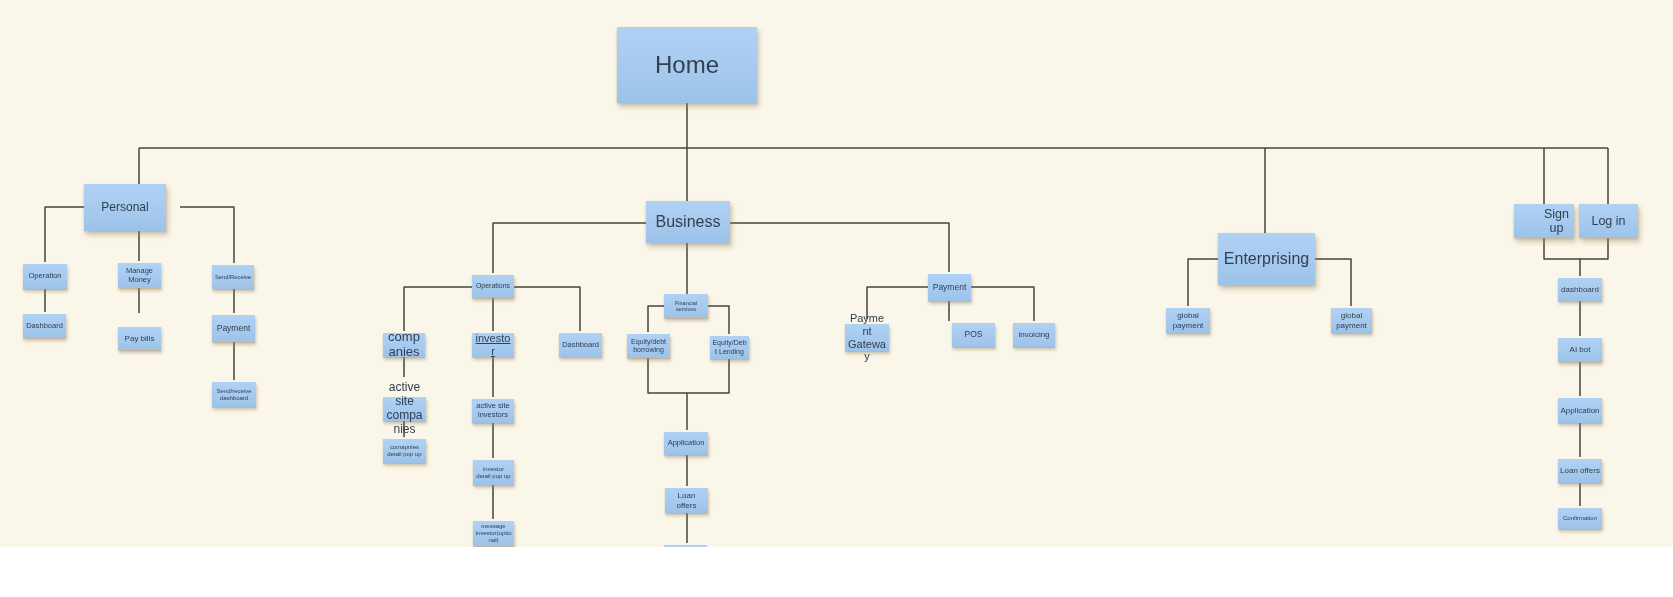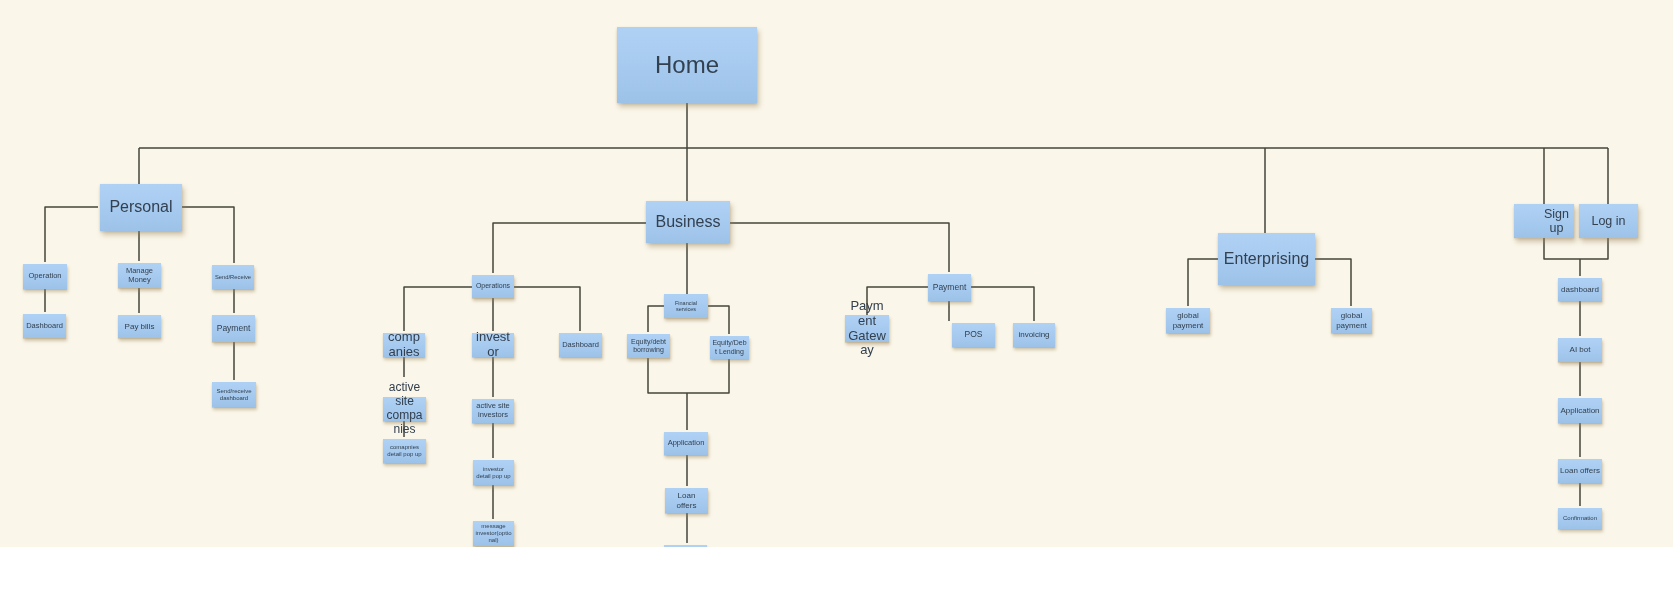--- a/index.html
+++ b/index.html
@@ -76,49 +76,49 @@
         <path d="M1544,238 L1544,259 L1608,259 L1608,238" stroke="#45453B" stroke-width="1.5"></path>
         <path d="M1580,259 L1580,276" stroke="#45453B" stroke-width="1.5" marker-end="url(#arrowhead)"></path>
         <path d="M1580,301 L1580,336" stroke="#45453B" stroke-width="1.5" marker-end="url(#arrowhead)"></path>
         <path d="M1580,362 L1580,396" stroke="#45453B" stroke-width="1.5" marker-end="url(#arrowhead)"></path>
         <path d="M1580,423 L1580,457" stroke="#45453B" stroke-width="1.5" marker-end="url(#arrowhead)"></path>
         <path d="M1580,483 L1580,506" stroke="#45453B" stroke-width="1.5" marker-end="url(#arrowhead)"></path>
       </g>
   </svg>
   <div id="note-layer">
       <div class="note big" style="left: 617px; top: 27px; width: 140px; height: 76px; font-size: 24px; color: rgb(51, 64, 79); background: linear-gradient(rgb(175, 209, 244) 0%, rgb(166, 202, 239) 55%, rgb(157, 194, 232) 100%);">Home</div>
-      <div class="note big" style="left: 100px; top: 184px; width: 82px; height: 47px; font-size: 16px; color: rgb(51, 64, 79); background: linear-gradient(rgb(175, 209, 244) 0%, rgb(166, 202, 239) 55%, rgb(157, 194, 232) 100%);">Personal</div>
+      <div class="note big" style="left: 84px; top: 184px; width: 82px; height: 47px; font-size: 12px; color: rgb(51, 64, 79); background: linear-gradient(rgb(175, 209, 244) 0%, rgb(166, 202, 239) 55%, rgb(157, 194, 232) 100%);">Personal</div>
       <div class="note big" style="left: 646px; top: 201px; width: 84px; height: 42px; font-size: 16px; color: rgb(51, 64, 79); background: linear-gradient(rgb(175, 209, 244) 0%, rgb(166, 202, 239) 55%, rgb(157, 194, 232) 100%);">Business</div>
       <div class="note big" style="left: 1218px; top: 233px; width: 97px; height: 52px; font-size: 16px; color: rgb(51, 64, 79); background: linear-gradient(rgb(175, 209, 244) 0%, rgb(166, 202, 239) 55%, rgb(157, 194, 232) 100%);">Enterprising</div>
       <div class="note big" style="left: 1514px; top: 204px; width: 60px; height: 34px; font-size: 12.5px; color: rgb(51, 64, 79); background: linear-gradient(rgb(175, 209, 244) 0%, rgb(166, 202, 239) 55%, rgb(157, 194, 232) 100%); padding-left: 27px;">Sign up</div>
       <div class="note big" style="left: 1579px; top: 204px; width: 59px; height: 34px; font-size: 12.5px; color: rgb(51, 64, 79); background: linear-gradient(rgb(175, 209, 244) 0%, rgb(166, 202, 239) 55%, rgb(157, 194, 232) 100%);">Log in</div>
       <div class="note" style="left: 23px; top: 264px; width: 44px; height: 25px; font-size: 7.5px; color: rgb(51, 64, 79); background: linear-gradient(rgb(175, 209, 244) 0%, rgb(166, 202, 239) 55%, rgb(157, 194, 232) 100%);">Operation</div>
       <div class="note" style="left: 23px; top: 314px; width: 43px; height: 24px; font-size: 7.5px; color: rgb(51, 64, 79); background: linear-gradient(rgb(175, 209, 244) 0%, rgb(166, 202, 239) 55%, rgb(157, 194, 232) 100%);">Dashboard</div>
       <div class="note" style="left: 118px; top: 263px; width: 43px; height: 25px; font-size: 7.5px; color: rgb(51, 64, 79); background: linear-gradient(rgb(175, 209, 244) 0%, rgb(166, 202, 239) 55%, rgb(157, 194, 232) 100%); text-align: center;">Manage Money</div>
-      <div class="note" style="left: 118px; top: 315px; width: 43px; height: 23px; font-size: 8px; color: rgb(51, 64, 79); background: linear-gradient(rgb(175, 209, 244) 0%, rgb(166, 202, 239) 55%, rgb(157, 194, 232) 100%);">Pay bills</div>
+      <div class="note" style="left: 118px; top: 327px; width: 43px; height: 23px; font-size: 8px; color: rgb(51, 64, 79); background: linear-gradient(rgb(175, 209, 244) 0%, rgb(166, 202, 239) 55%, rgb(157, 194, 232) 100%);">Pay bills</div>
       <div class="note" style="left: 212px; top: 265px; width: 42px; height: 24px; font-size: 5.8px; color: rgb(51, 64, 79); background: linear-gradient(rgb(175, 209, 244) 0%, rgb(166, 202, 239) 55%, rgb(157, 194, 232) 100%);">Send/Receive</div>
       <div class="note" style="left: 212px; top: 315px; width: 43px; height: 27px; font-size: 8.5px; color: rgb(51, 64, 79); background: linear-gradient(rgb(175, 209, 244) 0%, rgb(166, 202, 239) 55%, rgb(157, 194, 232) 100%);">Payment</div>
       <div class="note" style="left: 212px; top: 382px; width: 44px; height: 25px; font-size: 6px; color: rgb(51, 64, 79); background: linear-gradient(rgb(175, 209, 244) 0%, rgb(166, 202, 239) 55%, rgb(157, 194, 232) 100%);">Send/receive dashboard</div>
       <div class="note" style="left: 472px; top: 275px; width: 42px; height: 23px; font-size: 7px; color: rgb(51, 64, 79); background: linear-gradient(rgb(175, 209, 244) 0%, rgb(166, 202, 239) 55%, rgb(157, 194, 232) 100%);">Operations</div>
       <div class="note" style="left: 383px; top: 333px; width: 42px; height: 24px; font-size: 13px; color: rgb(51, 64, 79); background: linear-gradient(rgb(175, 209, 244) 0%, rgb(166, 202, 239) 55%, rgb(157, 194, 232) 100%);">companies</div>
-      <div class="note" style="left: 472px; top: 333px; width: 42px; height: 24px; font-size: 13px; color: rgb(51, 64, 79); background: linear-gradient(rgb(175, 209, 244) 0%, rgb(166, 202, 239) 55%, rgb(157, 194, 232) 100%);">investor</div>
+      <div class="note" style="left: 472px; top: 333px; width: 42px; height: 24px; font-size: 11px; color: rgb(51, 64, 79); background: linear-gradient(rgb(175, 209, 244) 0%, rgb(166, 202, 239) 55%, rgb(157, 194, 232) 100%); text-decoration: underline;">investor</div>
       <div class="note" style="left: 559px; top: 333px; width: 43px; height: 24px; font-size: 7.5px; color: rgb(51, 64, 79); background: linear-gradient(rgb(175, 209, 244) 0%, rgb(166, 202, 239) 55%, rgb(157, 194, 232) 100%);">Dashboard</div>
       <div class="note" style="left: 383px; top: 375px; width: 43px; height: 24px; font-size: 12px; color: rgb(51, 64, 79); background: linear-gradient(rgb(175, 209, 244) 0%, rgb(166, 202, 239) 55%, rgb(157, 194, 232) 100%); margin-top: 22px;">active site companies</div>
       <div class="note" style="left: 472px; top: 399px; width: 42px; height: 24px; font-size: 7.5px; color: rgb(51, 64, 79); background: linear-gradient(rgb(175, 209, 244) 0%, rgb(166, 202, 239) 55%, rgb(157, 194, 232) 100%);">active site investors</div>
       <div class="note" style="left: 383px; top: 439px; width: 43px; height: 24px; font-size: 6px; color: rgb(51, 64, 79); background: linear-gradient(rgb(175, 209, 244) 0%, rgb(166, 202, 239) 55%, rgb(157, 194, 232) 100%);">comapnies detail pop up</div>
       <div class="note" style="left: 473px; top: 460px; width: 41px; height: 25px; font-size: 6px; color: rgb(51, 64, 79); background: linear-gradient(rgb(175, 209, 244) 0%, rgb(166, 202, 239) 55%, rgb(157, 194, 232) 100%);">investor detail pop up</div>
       <div class="note" style="left: 473px; top: 521px; width: 41px; height: 25px; font-size: 6px; color: rgb(51, 64, 79); background: linear-gradient(rgb(175, 209, 244) 0%, rgb(166, 202, 239) 55%, rgb(157, 194, 232) 100%);">message investor(optional)</div>
       <div class="note" style="left: 664px; top: 294px; width: 44px; height: 24px; font-size: 5.5px; color: rgb(51, 64, 79); background: linear-gradient(rgb(175, 209, 244) 0%, rgb(166, 202, 239) 55%, rgb(157, 194, 232) 100%);">Financial services</div>
       <div class="note" style="left: 627px; top: 334px; width: 43px; height: 24px; font-size: 7px; color: rgb(51, 64, 79); background: linear-gradient(rgb(175, 209, 244) 0%, rgb(166, 202, 239) 55%, rgb(157, 194, 232) 100%);">Equity/debt borrowing</div>
       <div class="note" style="left: 710px; top: 336px; width: 39px; height: 23px; font-size: 7px; color: rgb(51, 64, 79); background: linear-gradient(rgb(175, 209, 244) 0%, rgb(166, 202, 239) 55%, rgb(157, 194, 232) 100%);">Equity/Debt Lending</div>
       <div class="note" style="left: 664px; top: 432px; width: 44px; height: 23px; font-size: 7.5px; color: rgb(51, 64, 79); background: linear-gradient(rgb(175, 209, 244) 0%, rgb(166, 202, 239) 55%, rgb(157, 194, 232) 100%);">Application</div>
       <div class="note" style="left: 665px; top: 488px; width: 43px; height: 25px; font-size: 8px; color: rgb(51, 64, 79); background: linear-gradient(rgb(175, 209, 244) 0%, rgb(166, 202, 239) 55%, rgb(157, 194, 232) 100%);">Loan offers</div>
       <div class="note" style="left: 664px; top: 545px; width: 43px; height: 25px; font-size: 6px; color: rgb(51, 64, 79); background: linear-gradient(rgb(175, 209, 244) 0%, rgb(166, 202, 239) 55%, rgb(157, 194, 232) 100%);">Confirmation</div>
       <div class="note" style="left: 928px; top: 274px; width: 43px; height: 27px; font-size: 8.5px; color: rgb(51, 64, 79); background: linear-gradient(rgb(175, 209, 244) 0%, rgb(166, 202, 239) 55%, rgb(157, 194, 232) 100%);">Payment</div>
-      <div class="note" style="left: 845px; top: 315px; width: 44px; height: 27px; font-size: 13px; color: rgb(51, 64, 79); background: linear-gradient(rgb(175, 209, 244) 0%, rgb(166, 202, 239) 55%, rgb(157, 194, 232) 100%);">Payment Gateway</div>
+      <div class="note" style="left: 845px; top: 324px; width: 44px; height: 27px; font-size: 11px; color: rgb(51, 64, 79); background: linear-gradient(rgb(175, 209, 244) 0%, rgb(166, 202, 239) 55%, rgb(157, 194, 232) 100%);">Payment Gateway</div>
       <div class="note" style="left: 928px; top: 323px; width: 43px; height: 24px; font-size: 8.5px; color: rgb(51, 64, 79); background: linear-gradient(rgb(175, 209, 244) 0%, rgb(166, 202, 239) 55%, rgb(157, 194, 232) 100%); margin-left: 24px;">POS</div>
       <div class="note" style="left: 1013px; top: 323px; width: 42px; height: 24px; font-size: 8px; color: rgb(51, 64, 79); background: linear-gradient(rgb(175, 209, 244) 0%, rgb(166, 202, 239) 55%, rgb(157, 194, 232) 100%);">invoicing</div>
       <div class="note" style="left: 1166px; top: 308px; width: 44px; height: 25px; font-size: 8px; color: rgb(51, 64, 79); background: linear-gradient(rgb(175, 209, 244) 0%, rgb(166, 202, 239) 55%, rgb(157, 194, 232) 100%);">global payment</div>
       <div class="note" style="left: 1331px; top: 308px; width: 41px; height: 25px; font-size: 8px; color: rgb(51, 64, 79); background: linear-gradient(rgb(175, 209, 244) 0%, rgb(166, 202, 239) 55%, rgb(157, 194, 232) 100%);">global payment</div>
       <div class="note" style="left: 1558px; top: 278px; width: 44px; height: 23px; font-size: 8px; color: rgb(51, 64, 79); background: linear-gradient(rgb(175, 209, 244) 0%, rgb(166, 202, 239) 55%, rgb(157, 194, 232) 100%);">dashboard</div>
       <div class="note" style="left: 1558px; top: 338px; width: 44px; height: 24px; font-size: 8px; color: rgb(51, 64, 79); background: linear-gradient(rgb(175, 209, 244) 0%, rgb(166, 202, 239) 55%, rgb(157, 194, 232) 100%);">AI bot</div>
       <div class="note" style="left: 1558px; top: 398px; width: 44px; height: 25px; font-size: 8px; color: rgb(51, 64, 79); background: linear-gradient(rgb(175, 209, 244) 0%, rgb(166, 202, 239) 55%, rgb(157, 194, 232) 100%);">Application</div>
       <div class="note" style="left: 1558px; top: 459px; width: 44px; height: 24px; font-size: 8px; color: rgb(51, 64, 79); background: linear-gradient(rgb(175, 209, 244) 0%, rgb(166, 202, 239) 55%, rgb(157, 194, 232) 100%);">Loan offers</div>
       <div class="note" style="left: 1558px; top: 508px; width: 44px; height: 21px; font-size: 6px; color: rgb(51, 64, 79); background: linear-gradient(rgb(175, 209, 244) 0%, rgb(166, 202, 239) 55%, rgb(157, 194, 232) 100%);">Confirmation</div>
     </div>

